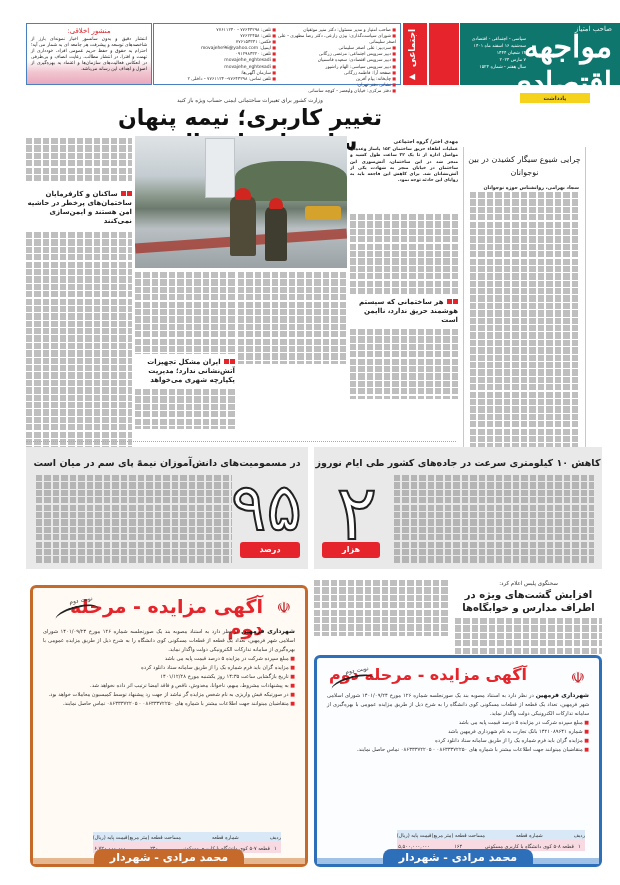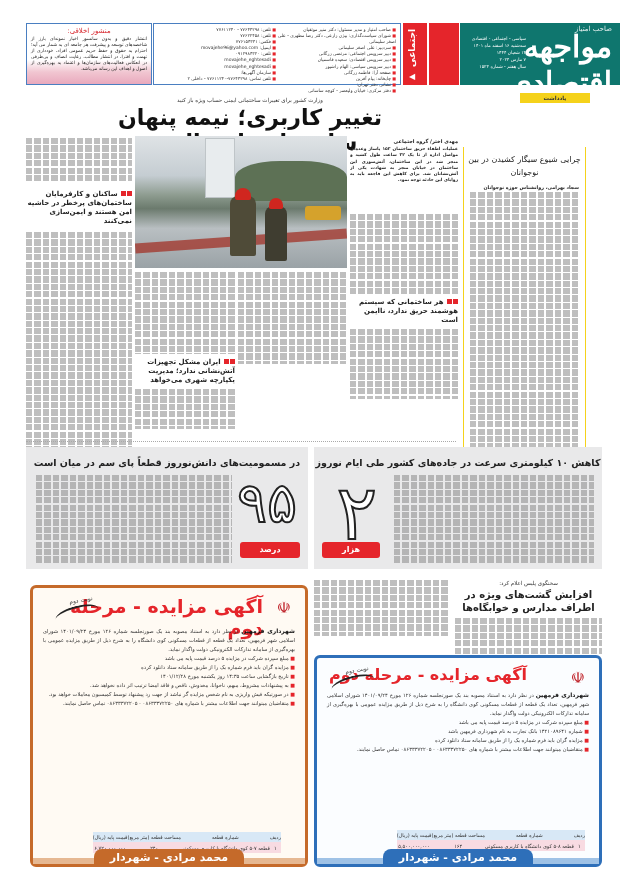--- a/index.html
+++ b/index.html
@@ -318,36 +318,36 @@
       <span class="ln"></span>
       <span class="ln"></span>
       <span class="ln"></span>
       <span class="ln"></span>
   </div>
 </div>
 
 <div class="abs dots" style="left:26px; top:441px; width:430px;"></div>
 
 <div class="abs stat-box" style="left:26px; top:447px; width:282px; height:122px;">
-  <div class="st" style="margin-top:10px;">در مسمومیت‌های دانش‌نوروز قطعاً پای سم در میان است</div>
+  <div class="st" style="margin-top:10px;">در مسمومیت‌های دانش‌آموزان نیمهً پای سم در میان است</div>
   <div class="text-col" style="position:absolute; right:76px; top:28px; width:196px; height:88px;">
     <span class="ln"></span>
       <span class="ln"></span>
       <span class="ln"></span>
       <span class="ln"></span>
       <span class="ln"></span>
       <span class="ln"></span>
       <span class="ln"></span>
       <span class="ln"></span>
       <span class="ln"></span>
       <span class="ln"></span>
       <span class="ln"></span>
       <span class="ln"></span>
   </div>
-  <div class="big-num" style="right:6px; top:28px; width:70px; font-size:56px;">۹۵</div>
+  <div class="big-num" style="right:6px; top:28px; width:70px; font-size:66px;">۹۵</div>
   <div class="unit-btn" style="right:8px; top:95px; width:60px;">درصد</div>
 </div>
 <div class="abs stat-box" style="left:314px; top:447px; width:288px; height:122px;">
   <div class="st" style="margin-top:10px;">کاهش ۱۰ کیلومتری سرعت در جاده‌های کشور طی ایام نوروز</div>
   <div class="text-col" style="position:absolute; right:8px; top:28px; width:200px; height:88px;">
     <span class="ln"></span>
       <span class="ln"></span>
       <span class="ln"></span>
       <span class="ln"></span>
       <span class="ln"></span>

